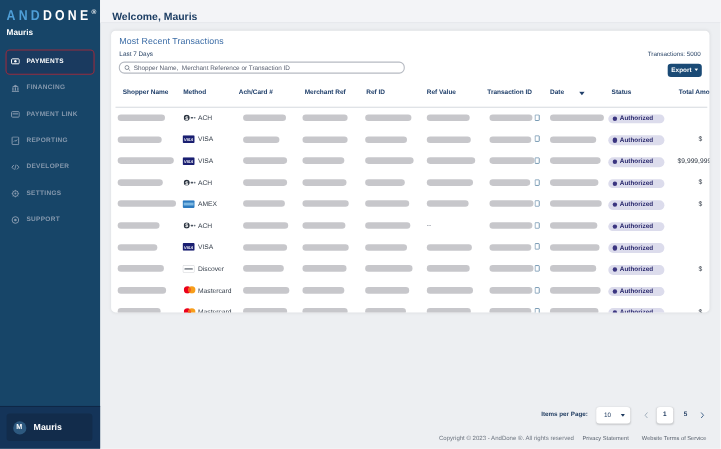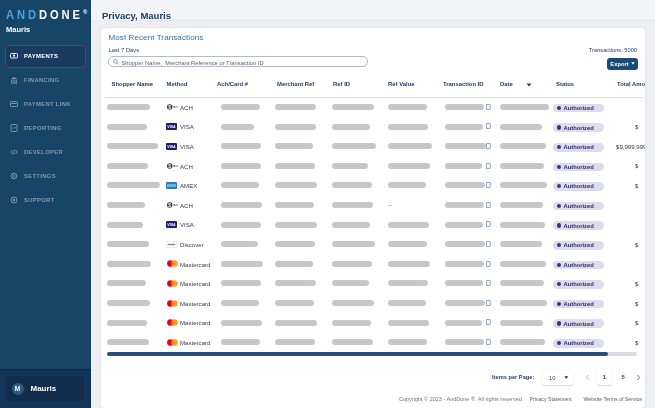--- a/index.html
+++ b/index.html
@@ -60,22 +60,22 @@
 <svg class="nico" style="top:195.5px" width="8" height="8" viewBox="0 0 8 8">
     <circle cx="4" cy="4" r="3" fill="none" stroke="#8699ae" stroke-width="0.9"></circle>
     <circle cx="4" cy="4" r="1.2" fill="#8699ae"></circle>
   </svg>
 <div class="nav" style="top:195.5px;color:#8699ae">SUPPORT</div>
 <div class="abs" style="left:0;top:368.5px;width:91px;height:39.5px;background:#143459;border-top:1px solid rgba(10,30,55,0.55)"></div>
 <div class="abs" style="left:6px;top:376px;width:78px;height:25px;background:#122c4b;border-radius:3px"></div>
 <div class="abs" style="left:11.5px;top:382.5px;width:12px;height:12px;border-radius:50%;background:#2d597f;color:#fff;font-size:6.5px;font-weight:bold;text-align:center;line-height:12px">M</div>
 <div class="abs" style="left:30.5px;top:384.5px;font-size:8px;font-weight:bold;color:#fff;line-height:8px">Mauris</div>
 <div class="abs" style="left:91px;top:0;width:564px;height:21px;background:#f3f4f7;border-bottom:1px solid #e7e9ed"></div>
-<div class="abs" style="left:102px;top:10.5px;font-size:9.5px;font-weight:bold;color:#1c3d63;line-height:9px">Privacy, Mauris</div>
-<div class="abs" id="card" style="left:101px;top:28px;width:544px;height:380px;background:#fff;border-radius:4px;box-shadow:0 0 3px rgba(0,0,0,0.08);overflow:hidden">
+<div class="abs" style="left:102px;top:10.5px;font-size:9.5px;font-weight:bold;color:#1c3d63;line-height:9px">Welcome, Mauris</div>
+<div class="abs" id="card" style="left:101px;top:28px;width:544px;height:256px;background:#fff;border-radius:4px;box-shadow:0 0 3px rgba(0,0,0,0.08);overflow:hidden">
 <div class="abs" style="left:7.5px;top:4.5px;font-size:8px;color:#3a6ba5;letter-spacing:0.1px;line-height:9px">Most Recent Transactions</div>
 <div class="abs" style="left:7.5px;top:18.5px;font-size:5.8px;color:#1e3a5e;line-height:6px">Last 7 Days</div>
 <div class="abs" style="right:8px;top:18.5px;font-size:5.7px;color:#1e3a5e;line-height:6px">Transactions: 5000</div>
 <div class="abs" style="left:7px;top:28px;width:260px;height:11px;border:1px solid #b6bac2;border-radius:5px;background:#fff">
 <svg style="position:absolute;left:4px;top:2.2px" width="6" height="6" viewBox="0 0 6 6">
         <circle cx="2.4" cy="2.4" r="1.8" fill="none" stroke="#6b7280" stroke-width="0.7"></circle>
         <path d="M3.8 3.8 L5.4 5.4" stroke="#6b7280" stroke-width="0.7"></path>
       </svg>
 <div class="abs" style="left:12.5px;top:2.5px;font-size:5.8px;color:#596070;white-space:nowrap;line-height:6px">Shopper Name,&nbsp; Merchant Reference or Transaction ID</div>
 </div>

